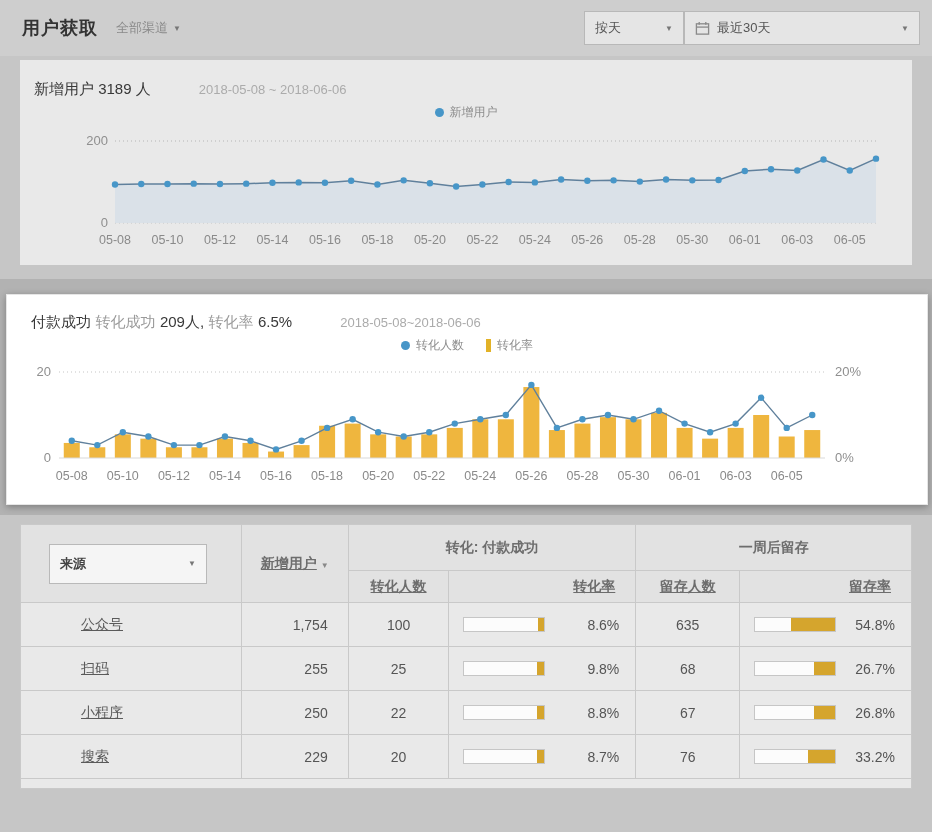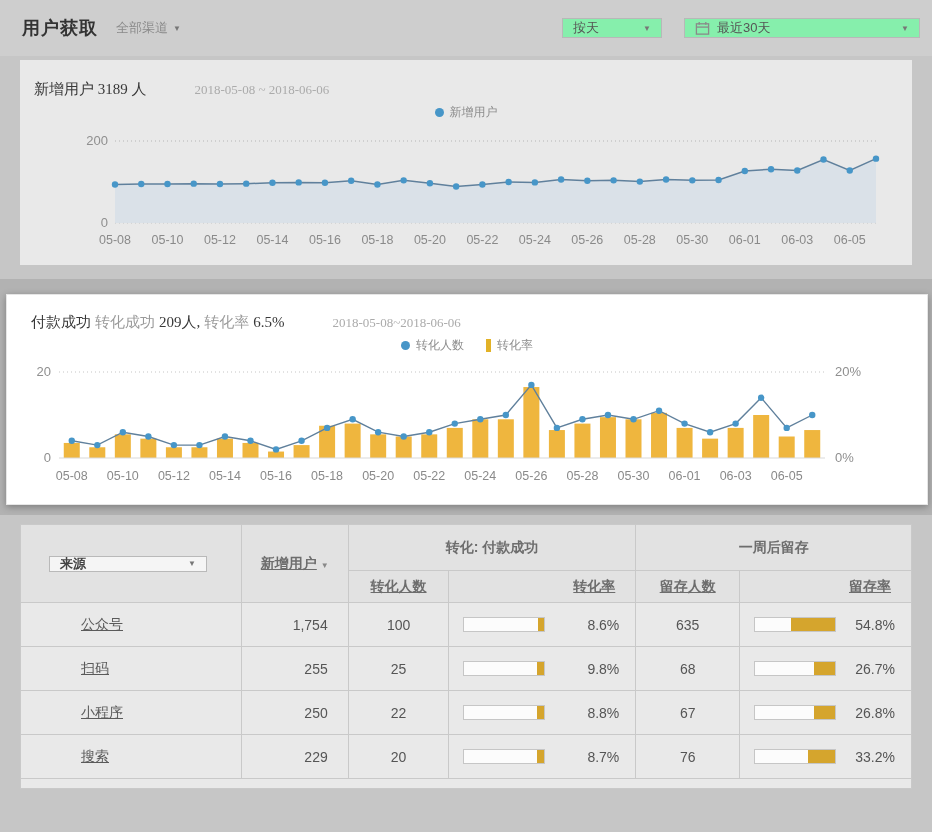--- a/index.html
+++ b/index.html
@@ -10,32 +10,32 @@
     color: #3e3e3e;
     position: relative;
   }
   
   .topbar { height: 56px; display: flex; align-items: center; padding: 0 12px 0 22px; background:#cecece; }
   .page-title { font-size: 18px; font-weight: bold; color: #333; letter-spacing: 1px; }
   .channel { margin-left: 18px; font-size: 13px; color: #8a8a8a; display:flex; align-items:center; cursor:pointer; }
   .caret { font-size: 8px; color: #777; margin-left: 5px; }
   .topbar .spacer { flex: 1; }
   .select-box {
-    height: 20px; background: #86efac; border: 1px solid #b8b8b8;
+    height: 34px; background: #e5e5e5; border: 1px solid #b8b8b8;
     display: flex; align-items: center; padding: 0 10px; font-size: 13px; color: #555;
     cursor: pointer;
   }
   .select-granularity { width: 100px; }
-  .select-range { width: 236px; margin-left: 22px; }
+  .select-range { width: 236px; }
   .select-box .caret { margin-left: auto; }
   .cal-icon { width: 15px; height: 15px; margin-right: 7px; flex: 0 0 auto; }
 
   
   .card { background: #e9e9e9; margin: 4px 20px 0; padding: 20px 0 6px 0; }
-  .card-title-row { display: flex; align-items: baseline; padding: 0 14px; font-family: Liberation Serif, serif; }
+  .card-title-row { display: flex; align-items: baseline; padding: 0 14px; }
   .t-dark { font-size: 15px; color: #383838; }
   .t-gray { font-size: 15px; color: #9a9a9a; }
   .t-date { font-size: 13px; color: #ababab; margin-left: 48px; }
   .legend-row { display: flex; justify-content: center; align-items: center; height: 26px; font-size: 12px; color: #8d8d8d; gap: 6px; }
   .legend-dot { width: 9px; height: 9px; border-radius: 50%; display:inline-block; }
   .legend-bar { width: 5px; height: 13px; display:inline-block; margin-left: 16px; }
   svg text { font-family: "Liberation Sans", sans-serif; }
 
   
   .spot-band { background: #b2b2b2; margin-top: 14px; padding: 15px 4px 10px 6px; }
@@ -59,21 +59,21 @@
   .cell-source { padding-left: 60px; }
   .cell-source a { color: #5a5a5a; text-decoration: underline; font-size: 14px; cursor: pointer; }
   .cell-right { text-align: right; padding-right: 20px; }
   .cell-center { text-align: center; }
   .cell-bar { padding: 0 16px 0 14px; }
   .bar-flex { display: flex; align-items: center; }
   .bar-track { width: 82px; height: 15px; background: #fcfcfc; border: 1px solid #c6c6c6; position: relative; flex: 0 0 auto; }
   .bar-fill { position: absolute; right: 0; top: 0; bottom: 0; }
   .bar-label { margin-left: auto; color: #555; }
   .src-select {
-    width: 158px; height: 16px; background: #f5f5f5; border: 1px solid #b9b9b9;
+    width: 158px; height: 40px; background: #f5f5f5; border: 1px solid #b9b9b9;
     display: flex; align-items: center; padding: 0 10px; margin-left: 28px;
     font-size: 13px; color: #444; cursor: pointer;
   }
   .src-select .caret { margin-left: auto; }
 </style>
 </head>
 <body>
 
 <div class="topbar">
   <span class="page-title">用户获取</span>

